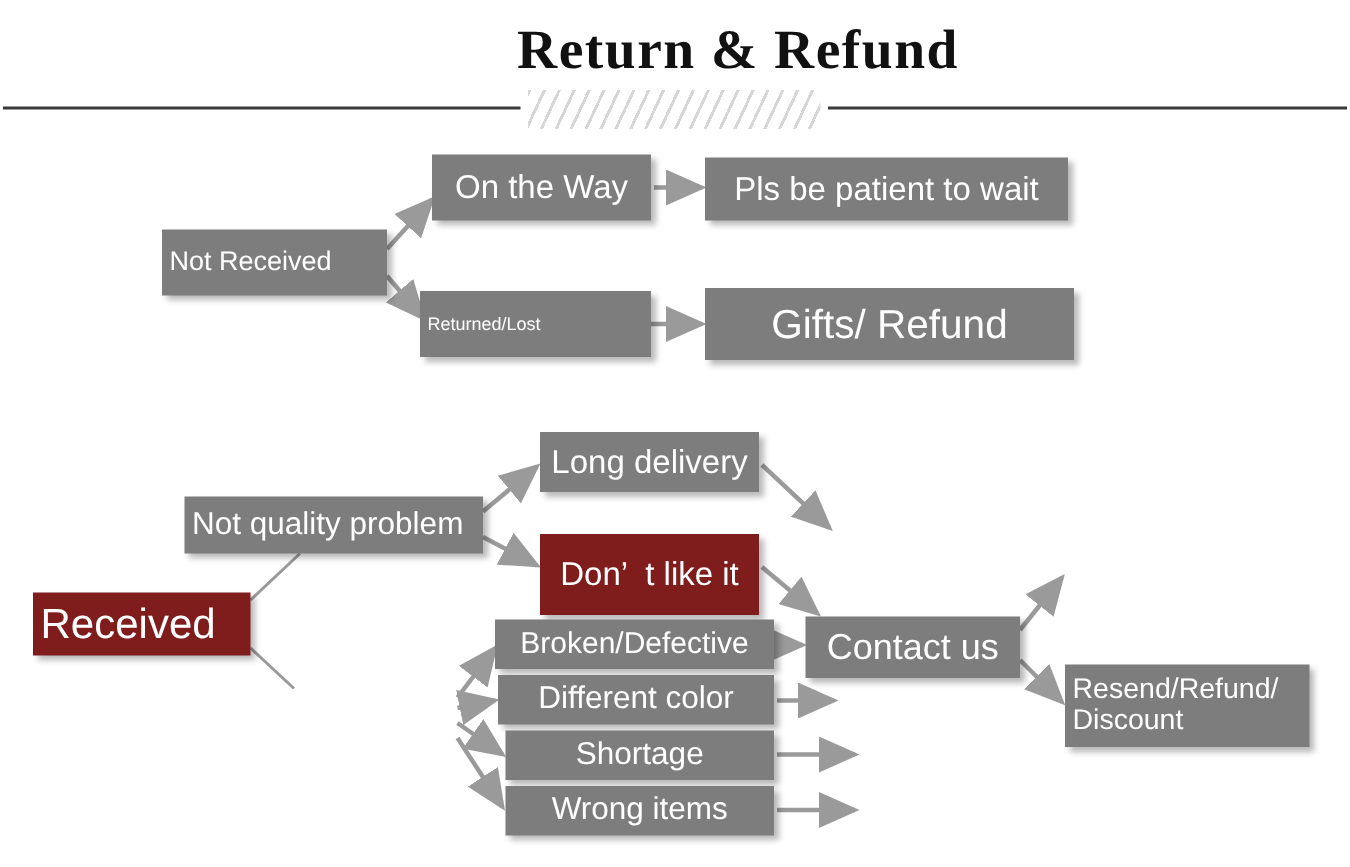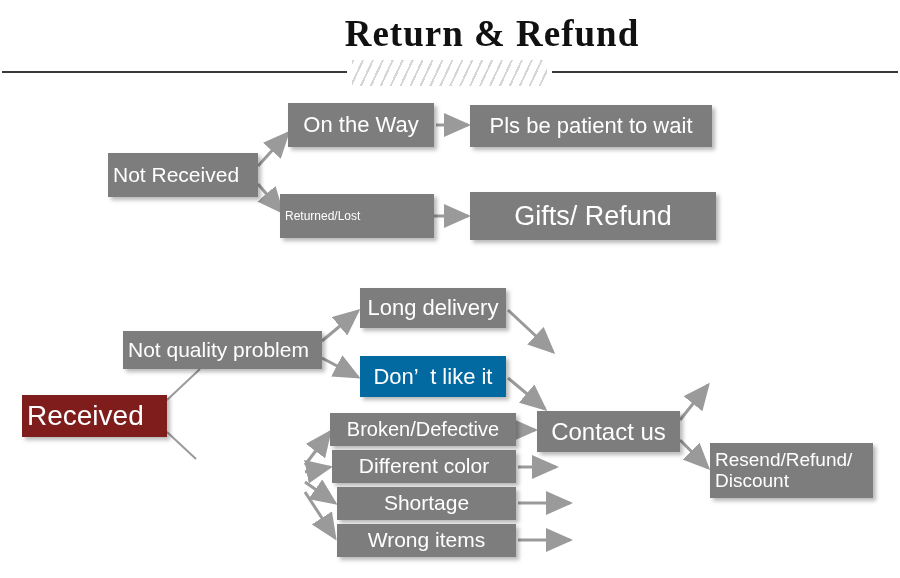--- a/index.html
+++ b/index.html
@@ -93,38 +93,38 @@
       <path d="M680,420 L708,385"></path>
       <path d="M680,440 L708,468"></path>
     </g>
 
     <g stroke="#9a9a9a" stroke-width="2" fill="none">
       <path d="M167,400 L200,369"></path>
       <path d="M167,432 L196,459"></path>
     </g>
   </svg>
 
-  <div class="box left" style="left: 108px; top: 153px; width: 150px; height: 44px; font-size: 21px; background: rgb(125, 125, 125); color: rgb(255, 255, 255);">Not Received</div>
+  <div class="box left" style="left: 108px; top: 153px; width: 150px; height: 44px; font-size: 18px; background: rgb(125, 125, 125); color: rgb(255, 255, 255);">Not Received</div>
 
   <div class="box center" style="left: 288px; top: 103px; width: 146px; height: 44px; font-size: 22px; background: rgb(125, 125, 125); color: rgb(255, 255, 255);">On the Way</div>
 
   <div class="box center" style="left: 470px; top: 105px; width: 242px; height: 42px; font-size: 22px; background: rgb(125, 125, 125); color: rgb(255, 255, 255);">Pls be patient to wait</div>
 
   <div class="box left" style="left: 280px; top: 194px; width: 154px; height: 44px; font-size: 12px; background: rgb(125, 125, 125); color: rgb(255, 255, 255);">Returned/Lost</div>
 
   <div class="box center" style="left: 470px; top: 192px; width: 246px; height: 48px; font-size: 27px; background: rgb(125, 125, 125); color: rgb(255, 255, 255);">Gifts/ Refund</div>
 
   <div class="box left" style="left: 22px; top: 395px; width: 145px; height: 42px; font-size: 28px; background: #7f1d1d; color: rgb(255, 255, 255);">Received</div>
 
   <div class="box left" style="left: 123px; top: 331px; width: 199px; height: 38px; font-size: 21px; background: rgb(125, 125, 125); color: rgb(255, 255, 255);">Not quality problem</div>
 
 
   <div class="box center" style="left: 360px; top: 288px; width: 146px; height: 40px; font-size: 22px; background: rgb(125, 125, 125); color: rgb(255, 255, 255);">Long delivery</div>
 
-  <div class="box center" style="left: 360px; top: 356px; width: 146px; height: 41px; font-size: 22px; background: #0369a1; color: rgb(255, 255, 255);">Don’  t like it</div>
+  <div class="box center" style="left: 360px; top: 356px; width: 146px; height: 54px; font-size: 22px; background: #7f1d1d; color: rgb(255, 255, 255);">Don’  t like it</div>
 
   <div class="box center" style="left: 330px; top: 413px; width: 186px; height: 33px; font-size: 20px; background: rgb(125, 125, 125); color: rgb(255, 255, 255);">Broken/Defective</div>
 
   <div class="box center" style="left: 332px; top: 450px; width: 184px; height: 33px; font-size: 21px; background: rgb(125, 125, 125); color: rgb(255, 255, 255);">Different color</div>
 
   <div class="box center" style="left: 337px; top: 487px; width: 179px; height: 33px; font-size: 21px; background: rgb(125, 125, 125); color: rgb(255, 255, 255);">Shortage</div>
 
   <div class="box center" style="left: 337px; top: 524px; width: 179px; height: 33px; font-size: 21px; background: rgb(125, 125, 125); color: rgb(255, 255, 255);">Wrong items</div>
 
   <div class="box center" style="left: 537px; top: 411px; width: 143px; height: 41px; font-size: 24px; background: rgb(125, 125, 125); color: rgb(255, 255, 255);">Contact us</div>

